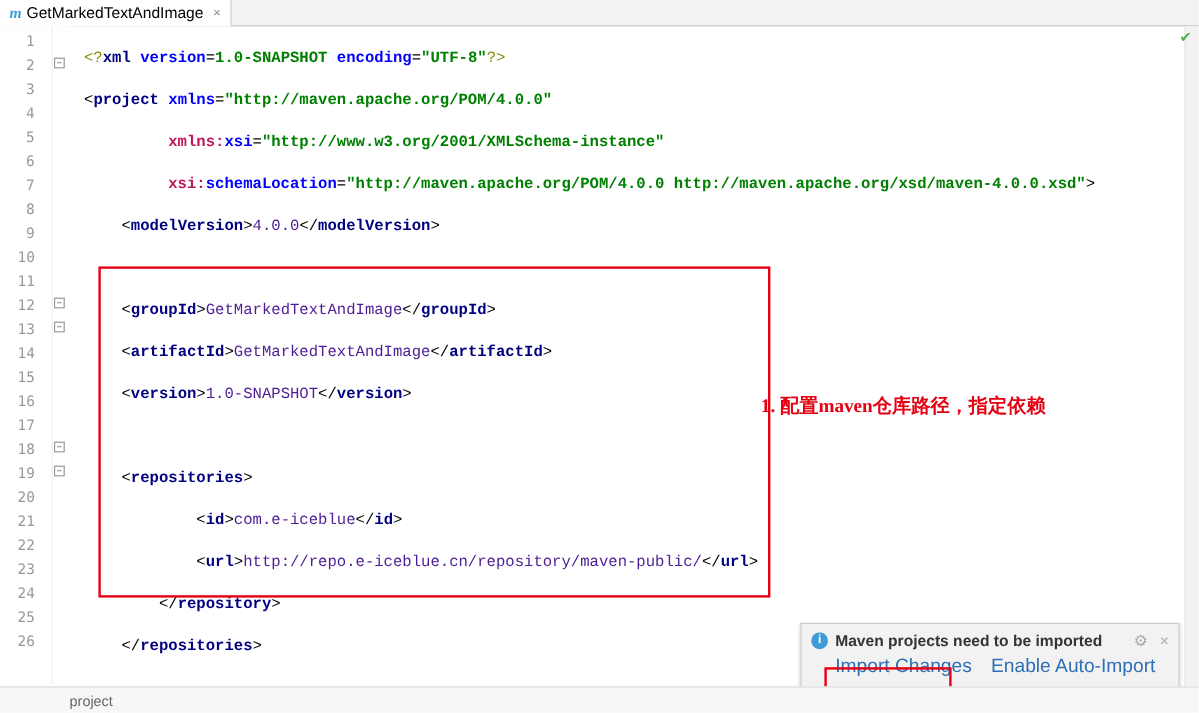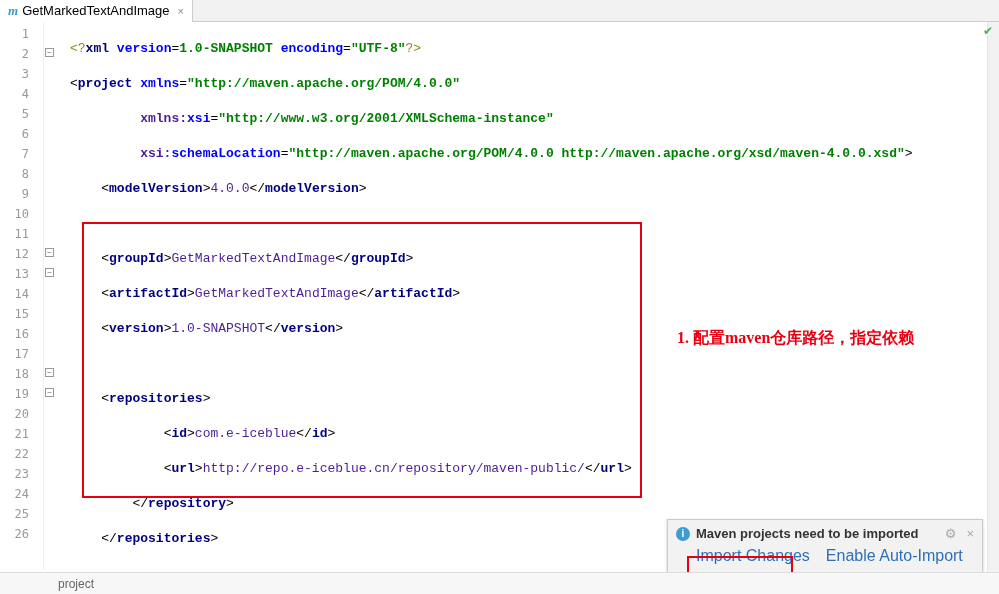--- a/index.html
+++ b/index.html
@@ -16,30 +16,30 @@
 
 .fold-col { width: 14px; background: #fff; position: relative; }
 .fold-marker { position: absolute; left: 1px; width: 9px; height: 9px; border: 1px solid #999; font-size: 8px; line-height: 7px; text-align: center; color: #666; background: #fff; }
 
 .code { flex: 1; font-family: Consolas, "Courier New", monospace; font-size: 13px; white-space: pre; padding-top: 2px; position: relative; overflow: hidden; margin-left: 12px; }
 .ln-row { height: 20px; line-height: 20px; }
 
 .pi { color: #8c8c00; }
 .tag { color: #000080; font-weight: bold; }
 .attr-name { color: #0000ff; font-weight: bold; }
-.attr-ns { color: #4c1d95; font-weight: bold; }
+.attr-ns { color: #be185d; font-weight: bold; }
 .attr-val { color: #008000; font-weight: bold; }
 .txt { color: #4c1d95; }
 .br { color: #000; }
 
 .red-box { position: absolute; border: 2px solid #e60012; pointer-events: none; }
 .main-box { left: 82px; top: 222px; width: 560px; height: 276px; }
 
 .annot { position: absolute; color: #e60012; font-weight: bold; font-size: 16px; font-family: "SimSun","Microsoft YaHei"; }
-.annot1 { left: 634px; top: 328px; margin-left: 43px; }
+.annot1 { left: 634px; top: 328px; }
 .annot2 { left: 704px; top: 530px; }
 
 .notif { position: absolute; right: 16px; bottom: 18px; width: 316px; background: #f2f2f2; border: 1px solid #ccc; box-shadow: 0 1px 3px rgba(0,0,0,.2); padding: 6px 8px 10px 8px; }
 .notif-row1 { display: flex; align-items: center; gap: 6px; }
 .info-icon { width: 14px; height: 14px; border-radius: 50%; background: #3d9bd6; color: #fff; font-size: 10px; line-height: 14px; text-align: center; font-weight: bold; }
 .notif-title { font-weight: bold; color: #333; flex: 1; }
 .gear { color: #aaa; cursor: pointer; font-size: 13px; }
 .closebtn { color: #aaa; cursor: pointer; font-size: 13px; margin-left: 4px; }
 .notif-links { margin-top: 6px; margin-left: 20px; display: flex; gap: 16px; }
 .nlink { color: #2e6fb5; cursor: pointer; font-size: 16px; }

